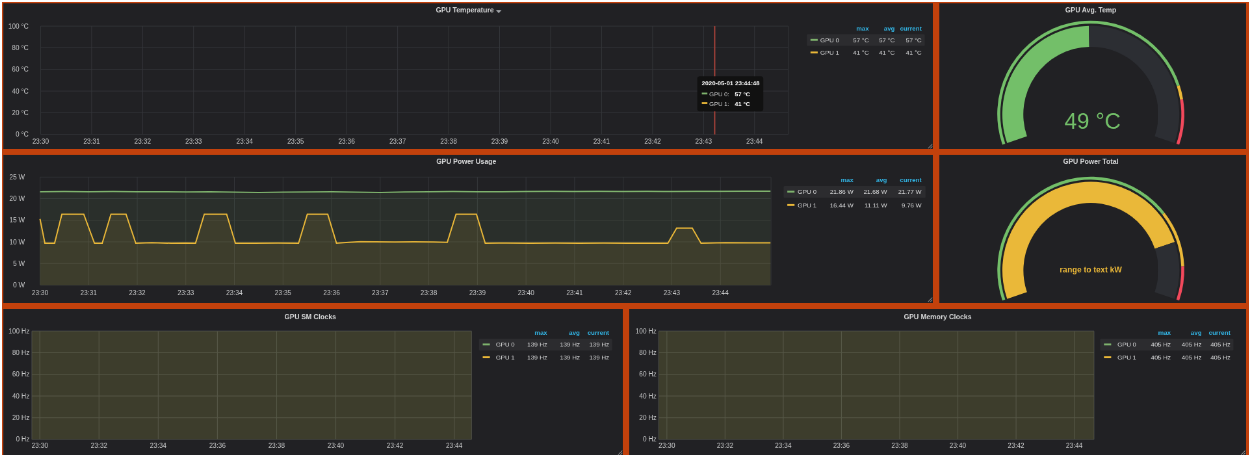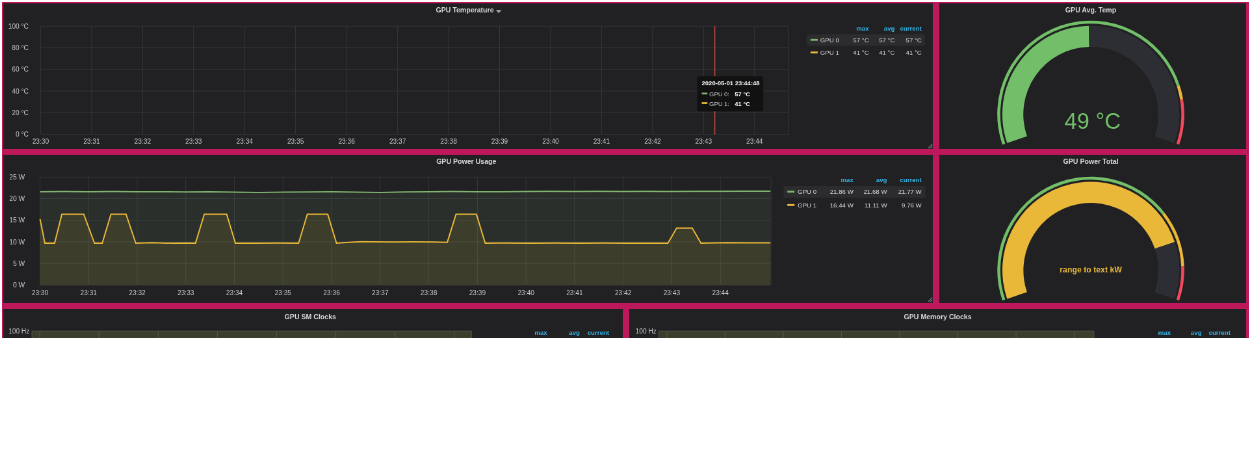--- a/index.html
+++ b/index.html
@@ -1,15 +1,15 @@
 <!DOCTYPE html>
 <html><head><meta charset="utf-8"><style>
 html,body{margin:0;padding:0;background:#ffffff;width:1250px;height:462px;overflow:hidden}
 *{box-sizing:border-box}
-#frame{position:absolute;left:2px;top:2px;width:1247px;height:336px;background:#be185d;overflow:hidden}
+#frame{position:absolute;left:2px;top:2px;width:1247px;height:453px;background:#c2410c;overflow:hidden}
 #scale{position:absolute;left:0;top:0;width:1920px;height:707px;transform:scale(0.65);transform-origin:0 0;will-change:transform;font-family:"Liberation Sans",sans-serif}
 .panel{position:absolute;background:#212124}
 svg text{font-family:"Liberation Sans",sans-serif}
 </style></head><body>
 <div id="frame">
     <div id="scale">
 <div class="panel" style="left:1.54px;top:1.54px;width:1430.77px;height:224.62px">
         <svg width="1430.77" height="224.62" viewBox="0 0 1430.77 224.62" style="position:absolute;left:0;top:0">
           <text x="710.00" y="14.15" font-size="10.6" fill="#d8d9da" text-anchor="middle" font-weight="700">GPU Temperature</text>
           <path d="M 757.69 10.15 L 766.61 10.15 L 762.15 15.23 Z" fill="#9fa2a6"></path>

